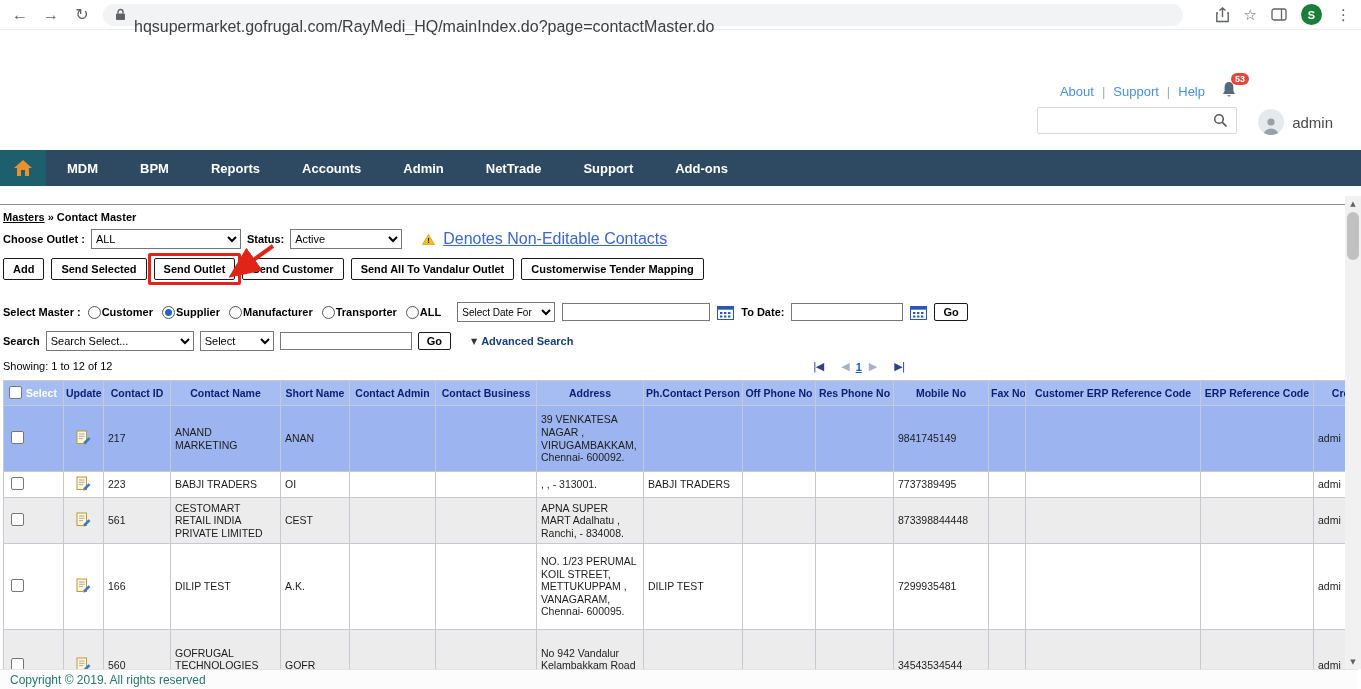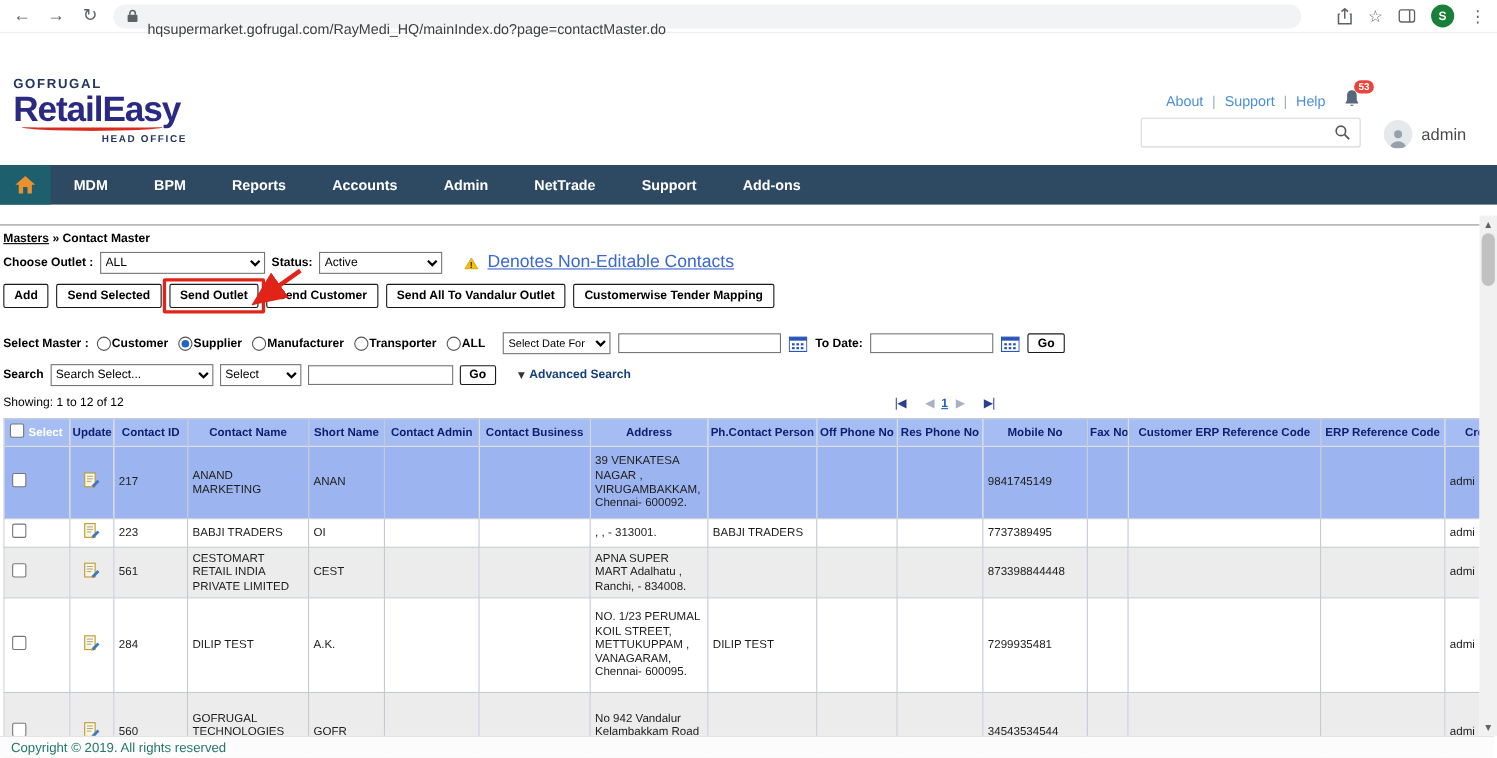--- a/index.html
+++ b/index.html
@@ -3,21 +3,21 @@
 <meta charset="utf-8">
 <style>
   *{box-sizing:border-box;margin:0;padding:0;}
   html,body{width:1361px;height:689px;overflow:hidden;}
   body{font-family:"Liberation Sans","DejaVu Sans",sans-serif;background:#fff;position:relative;}
 
   
   .chrome{height:30px;display:flex;align-items:center;padding:0 10px;gap:11px;background:#fff;border-bottom:1px solid #ececec;}
   .navBtn{font-size:16px;color:#5f6368;width:20px;text-align:center;cursor:default;line-height:1;}
   .urlbar{width:1080px;height:22px;background:#f1f3f4;border-radius:12px;display:flex;align-items:center;padding:0 12px;gap:8px;}
-  .url-text{font-size:13px;color:#3c4043;white-space:nowrap;margin-top:24px;}
+  .url-text{font-size:16px;color:#3c4043;white-space:nowrap;margin-top:24px;}
   .chrome-right{display:flex;align-items:center;gap:14px;margin-left:auto;}
   .star{font-size:15px;color:#5f6368;}
   .kebab{font-size:15px;color:#5f6368;}
   .avatar-s{width:21px;height:21px;border-radius:50%;background:#188038;color:#fff;font-size:11px;font-weight:bold;display:flex;align-items:center;justify-content:center;}
   .bm-gap{height:35px;background:#fff;}
 
   
   .app-header{height:85px;position:relative;background:#fff;}
   .logo{position:absolute;left:12px;top:4px;}
   .logo-top{font-size:12px;font-weight:bold;color:#23375e;letter-spacing:1.5px;}
@@ -135,26 +135,20 @@
           <line x1="10.5" y1="2" x2="10.5" y2="13" stroke="#5f6368" stroke-width="1.3"></line>
         </svg>
     </span>
     <span class="avatar-s">S</span>
     <span class="kebab">⋮</span>
   </div>
 </div>
 <div class="bm-gap"></div>
 
 <div class="app-header">
-  <div class="logo">
-    <div class="logo-top">GOFRUGAL</div>
-    <div class="logo-main">RetailEasy</div>
-    <div class="logo-swoosh"></div>
-    <div class="logo-sub">HEAD OFFICE</div>
-  </div>
   <div class="hdr-top">
     <span class="hdr-link">About</span>
     <span class="hdr-sep">|</span>
     <span class="hdr-link">Support</span>
     <span class="hdr-sep">|</span>
     <span class="hdr-link">Help</span>
     <span class="bell-wrap">
       <svg width="16" height="18" viewBox="0 0 16 18">
           <path d="M8 1 C5.2 1 3.6 3 3.6 6 L3.6 10 L2 13 L14 13 L12.4 10 L12.4 6 C12.4 3 10.8 1 8 1 Z" fill="#55697c"></path>
           <path d="M6.3 14.2 a1.8 1.8 0 0 0 3.4 0 Z" fill="#55697c"></path>
@@ -438,21 +432,21 @@
           <tr class="r3">
             <td class="c-check"><input type="checkbox" style=""></td>
             <td class="c-center"><span class="upd-ico"><svg width="15" height="15" viewBox="0 0 15 15">
                   <rect x="1" y="1" width="9.5" height="12.5" fill="#fdf6d8" stroke="#b99a3c"></rect>
                   <line x1="3" y1="4" x2="8.5" y2="4" stroke="#999" stroke-width="0.8"></line>
                   <line x1="3" y1="6.3" x2="8.5" y2="6.3" stroke="#999" stroke-width="0.8"></line>
                   <line x1="3" y1="8.6" x2="7" y2="8.6" stroke="#999" stroke-width="0.8"></line>
                   <path d="M7.2 12.6 L12.6 7.2 L14.4 9 L9 14.4 Z" fill="#3a78c9"></path>
                   <path d="M7.2 12.6 L7 14.6 L9 14.4 Z" fill="#e8a33d"></path>
                 </svg></span></td>
-            <td>284</td>
+            <td>166</td>
             <td>DILIP TEST</td>
             <td>A.K.</td>
             <td></td>
             <td></td>
             <td>NO. 1/23 PERUMAL KOIL STREET, METTUKUPPAM , VANAGARAM, Chennai- 600095.</td>
             <td>DILIP TEST</td>
             <td></td>
             <td></td>
             <td>7299935481</td>
             <td></td>

